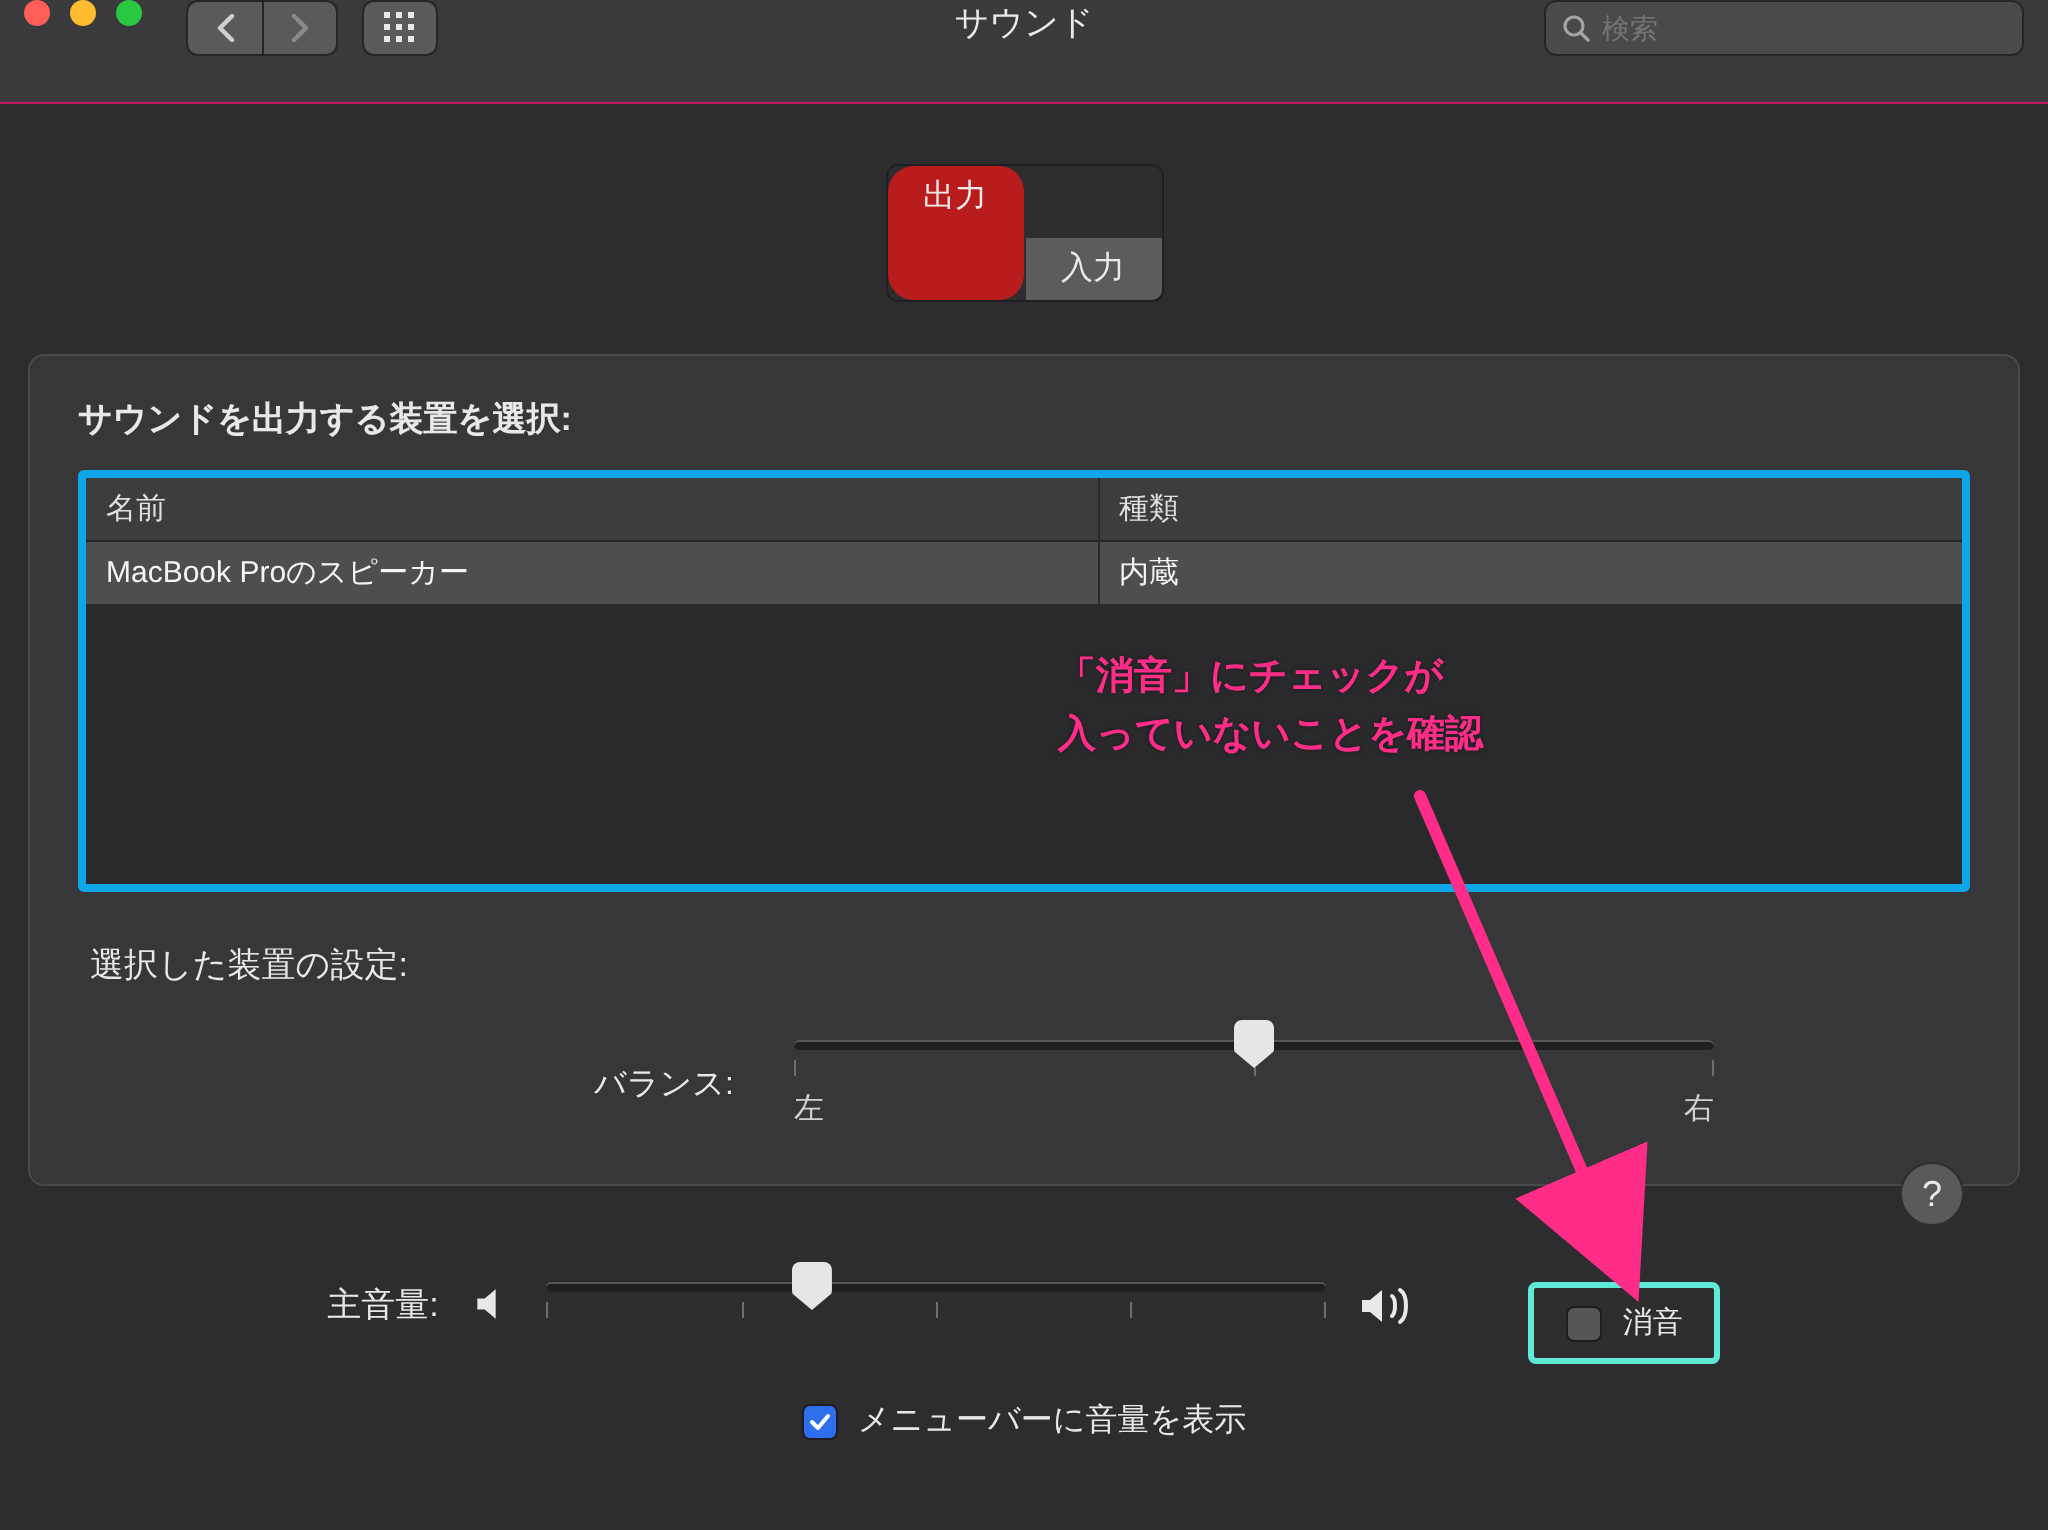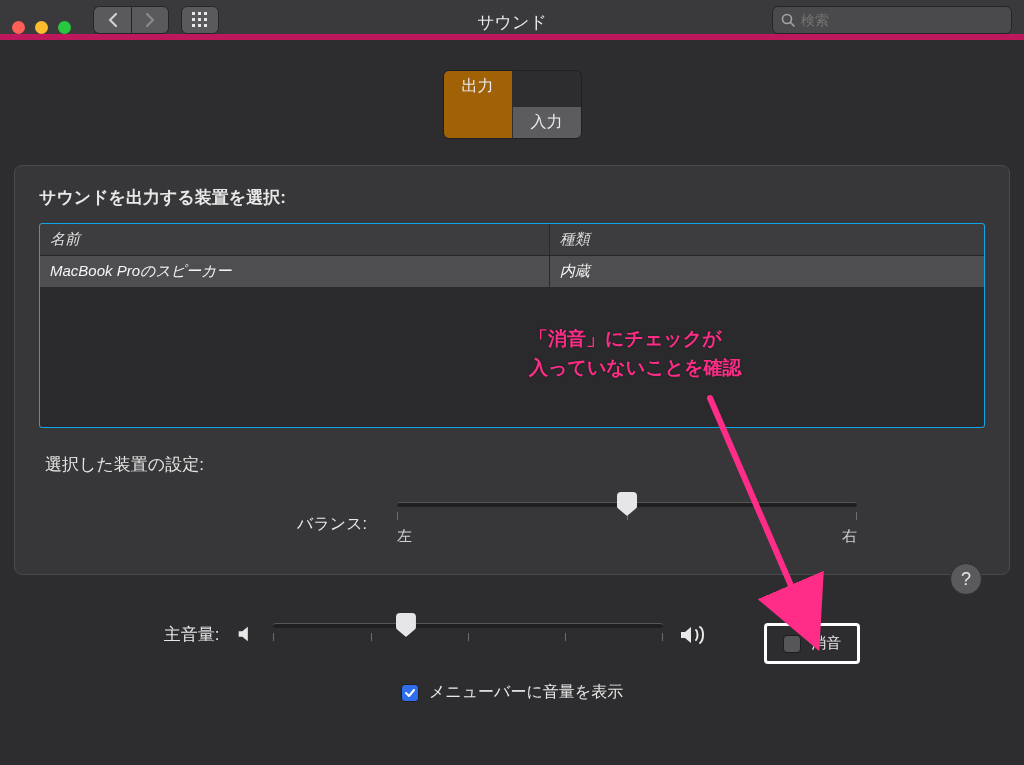--- a/index.html
+++ b/index.html
@@ -7,26 +7,26 @@
     width: 1024px;
     height: 765px;
     background: #2d2d2f;
     font-family: -apple-system, "Helvetica Neue", Arial, sans-serif;
     color: #e8e8e8;
     font-size: 15px;
     overflow: hidden;
     position: relative;
   }
   .titlebar {
-    height: 40px;
+    height: 52px;
     display: flex;
-    align-items: flex-end;
+    align-items: flex-start;
     padding: 0 12px;
     background: #3a3a3c;
-    border-bottom: 6px solid #be185d;
+    border-bottom: 1px solid #be185d;
     position: relative;
   }
   .traffic { display: flex; gap: 10px; margin-right: 22px; }
   .traffic .dot { width: 13px; height: 13px; border-radius: 50%; }
   .dot.red { background: #ff5f57; }
   .dot.yellow { background: #febc2e; }
   .dot.green { background: #28c840; }
   .nav-btns { display: flex; }
   .nav-btn {
     width: 38px; height: 28px;
@@ -74,36 +74,35 @@
     border:1px solid #1f1f21;
   }
   .seg-item {
     padding: 5px 18px;
     background:#5c5c5e;
     color:#eaeaea;
     font-size:16px;
     border-right:1px solid #2f2f31;
   }
   .seg-item:last-child { border-right:none;margin-top:36px; }
-  .seg-item.active { background:#a16207; }
+  .seg-item.active { background:#b91c1c;border-radius:13px; }
   .panel {
     border:1px solid #4a4a4c;
     border-radius:8px;
     padding: 20px 24px 28px 24px;
     background:#373739;
     position:relative;
   }
   .section-label { font-size:17px; font-weight:600; margin-bottom:14px; }
   .table {
-    border:1px solid #0ea5e9;
+    border:4px solid #0ea5e9;
     background:#f97316;
     border-radius:3px;
     overflow:hidden;
     margin-bottom:22px;
-    font-style:italic;
   }
   .thead { display:flex; background:#3d3d3f; }
   .th, .td { padding:6px 10px; font-size:15px; }
   .th.name, .td.name { flex:0 0 54%; border-right:1px solid #2a2a2c;}
   .th.kind, .td.kind { flex:1; }
   .th { color:#e0e0e0; font-weight:500; border-bottom:1px solid #262628;}
   .tbody .row { display:flex; background:#4e4e50; }
   .tbody .row .td { color:#f5f5f5; }
   .tbody-filler { height:140px; background:#2a2a2c; }
   .settings-label { font-size:17px; margin:25px 0 26px 6px; }
@@ -139,21 +138,21 @@
   .panel-out-wrap{ position:relative; }
   .vol-row {
     display:flex; align-items:flex-start; justify-content:center;
     gap:16px; margin-top:48px;
   }
   .vol-label { font-size:17px; }
   .vol-slider-wrap { position:relative; width:390px; }
   .vol-thumb { left:32%; }
   .speaker-icon { color:#eaeaea; }
   .mute-highlight {
-    border:3px solid #ffffff;
+    border:3px solid #5eead4;
     border-radius:4px;
     padding:8px 16px;
     display:flex; align-items:center; gap:10px;margin-left:39px;
   }
   .checkbox {
     width:18px; height:18px; border-radius:4px;
     border:1px solid #1e1e20;
     background:#565658;
     display:inline-flex; align-items:center; justify-content:center;
   }

